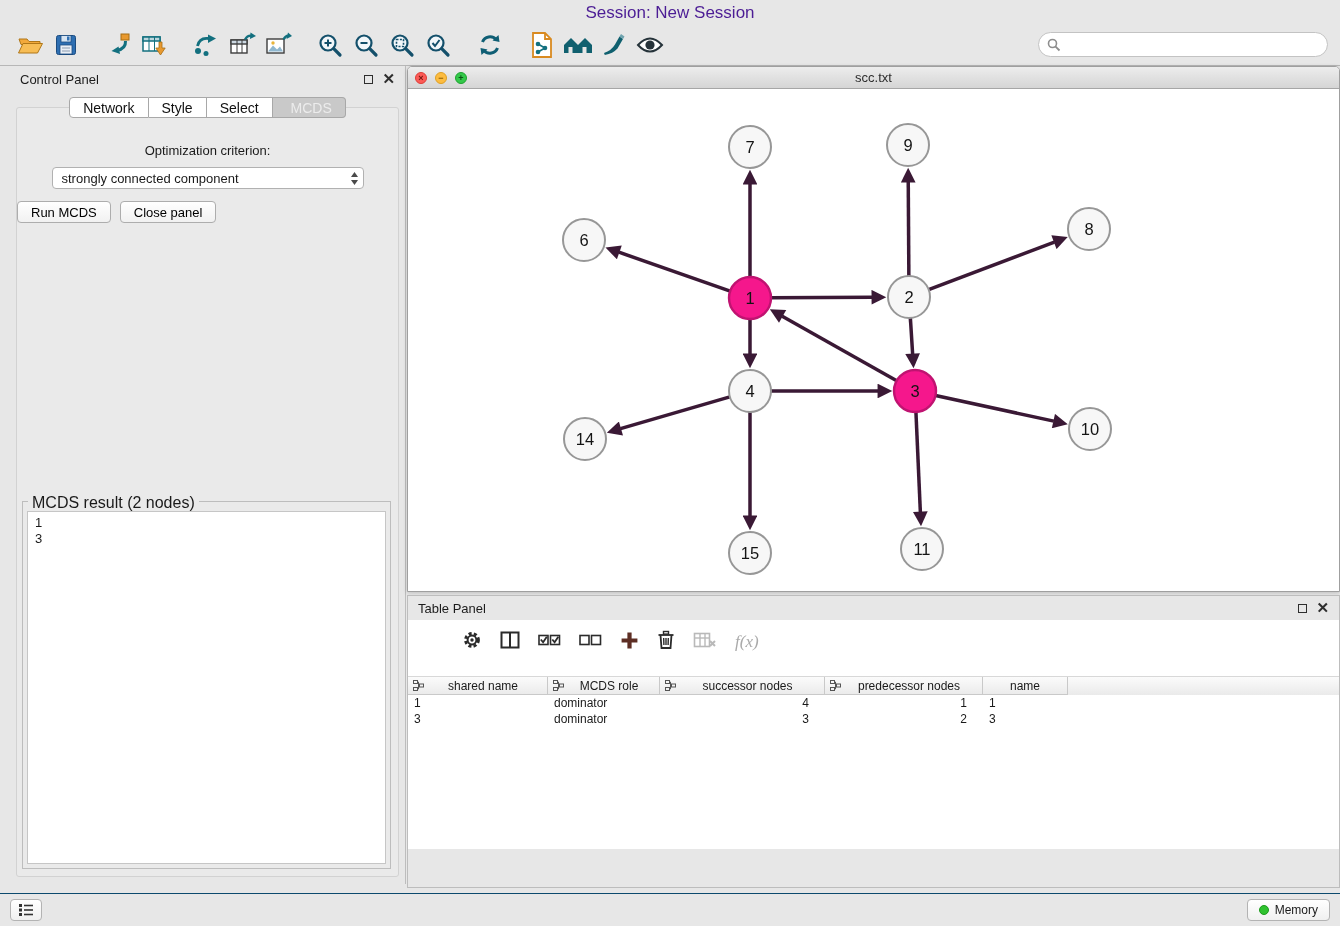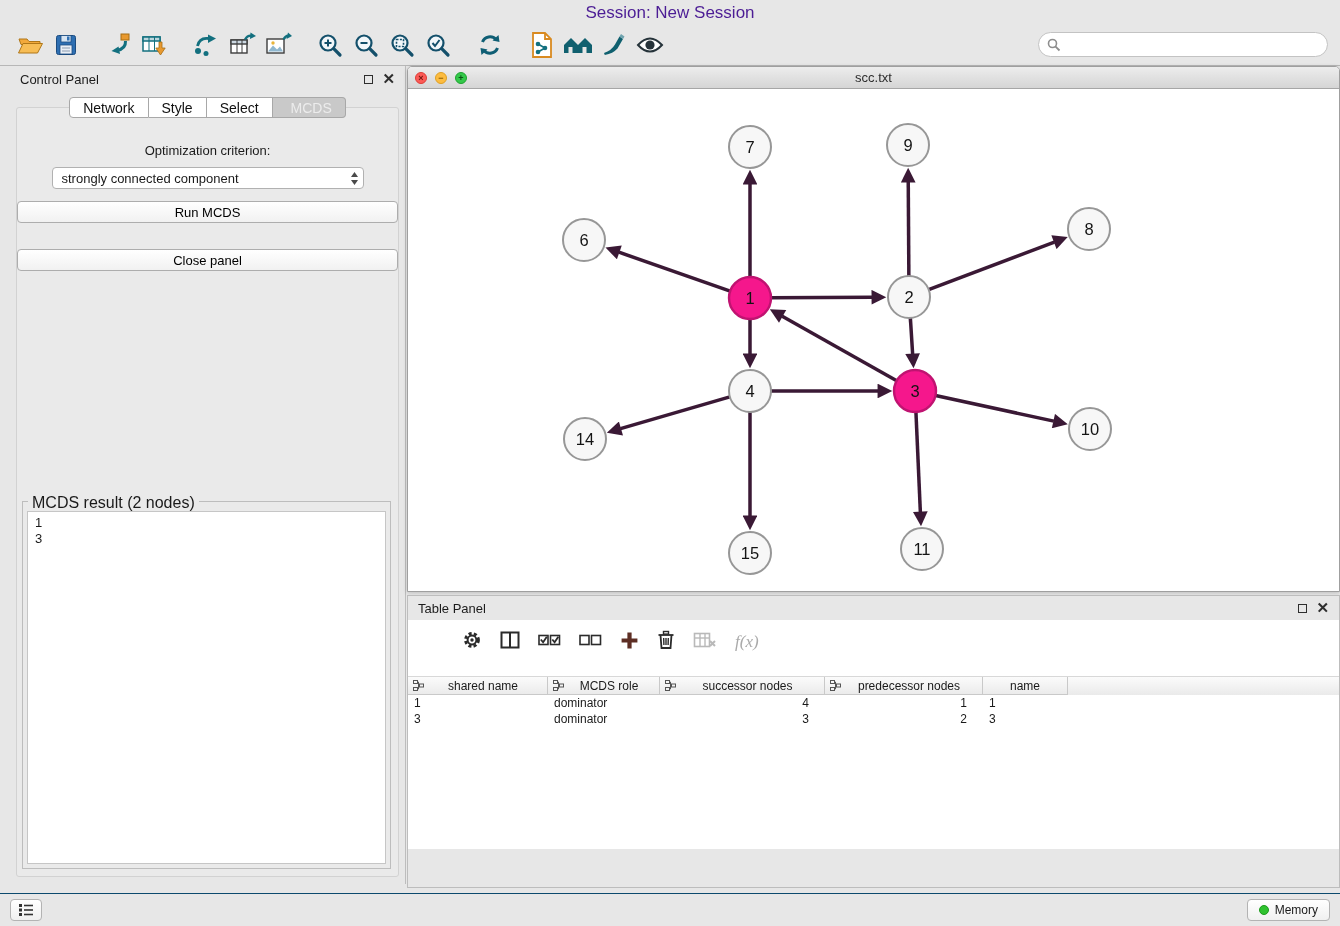--- a/index.html
+++ b/index.html
@@ -34,21 +34,21 @@
   .seg:first-child { border-left:1px solid #a8a8a8; border-radius:4px 0 0 4px; }
   .seg:last-child { border-radius:0 4px 4px 0;padding-left:18px; }
   .seg.active { background:#c9c9c9; color:#ececec; }
   .cp-body { position:absolute; left:6px; right:6px; top:41px; bottom:7px;
              background:#eaeaea; border:1px solid #d2d2d2; border-radius:3px; }
   .opt-label { margin-top:35px; text-align:center; font-size:13px; }
   .dropdown { margin:9px auto 0; width:312px; height:22px; background:#fff; border:1px solid #b1b1b1;
               border-radius:4px; display:flex; align-items:center; padding:0 4px 0 9px;
               font-size:13px; cursor:pointer; }
   .dd-arrows { margin-left:auto; display:flex; }
-  .btn-row { margin-top:12px; display:flex; justify-content:flex-start; gap:26px;flex-direction:column; }
+  .btn-row { margin-top:12px; display:flex; justify-content:flex-start; gap:9px; }
   .btn { height:22px; padding:0 13px; background:linear-gradient(#ffffff,#f1f1f1);
          border:1px solid #adadad; border-radius:4px; font-size:13px; cursor:pointer; }
   .groupbox { position:absolute; left:5px; right:7px; top:393px; bottom:7px;
               border:1px solid #bdbdbd; }
   .groupbox-label { position:absolute; top:-8px; left:5px; background:#eaeaea; padding:0 4px; font-size:16px; }
   .result-list { position:absolute; left:4px; right:4px; top:9px; bottom:4px;
                  background:#fff; border:1px solid #c6c6c6; font-size:13px;
                  padding:3px 7px; white-space:pre; line-height:16px; overflow:auto; }
 
   

